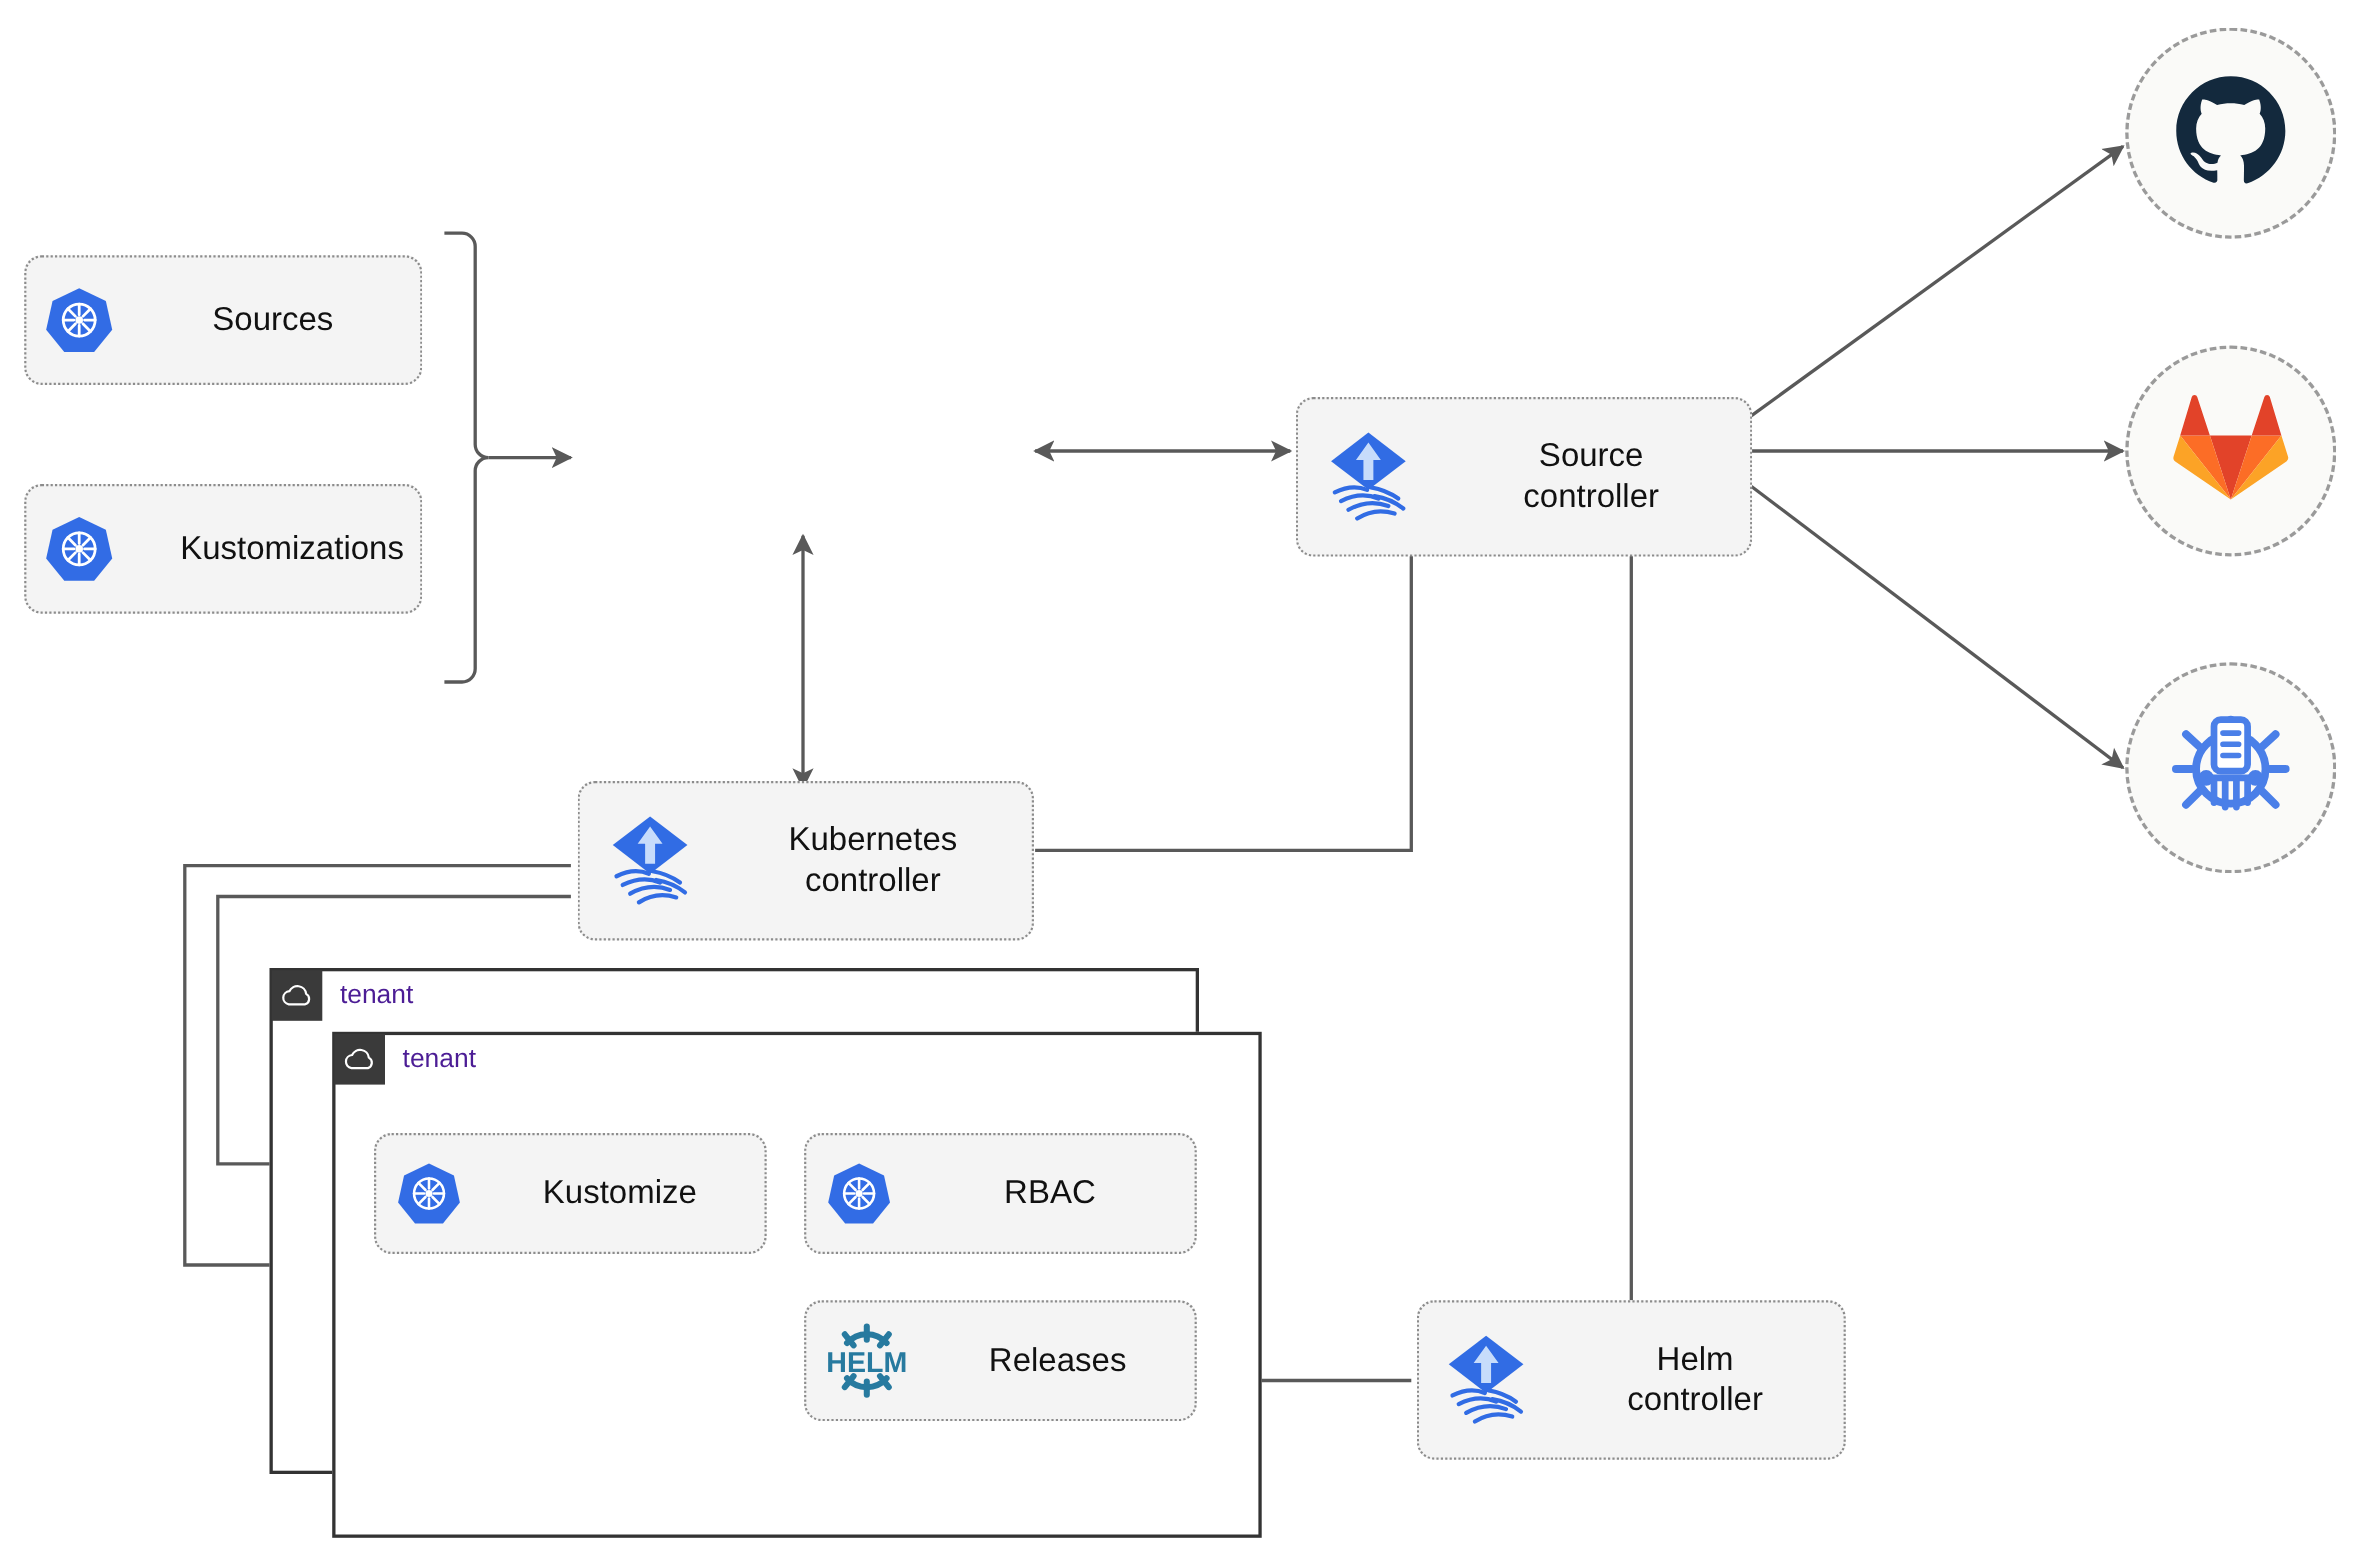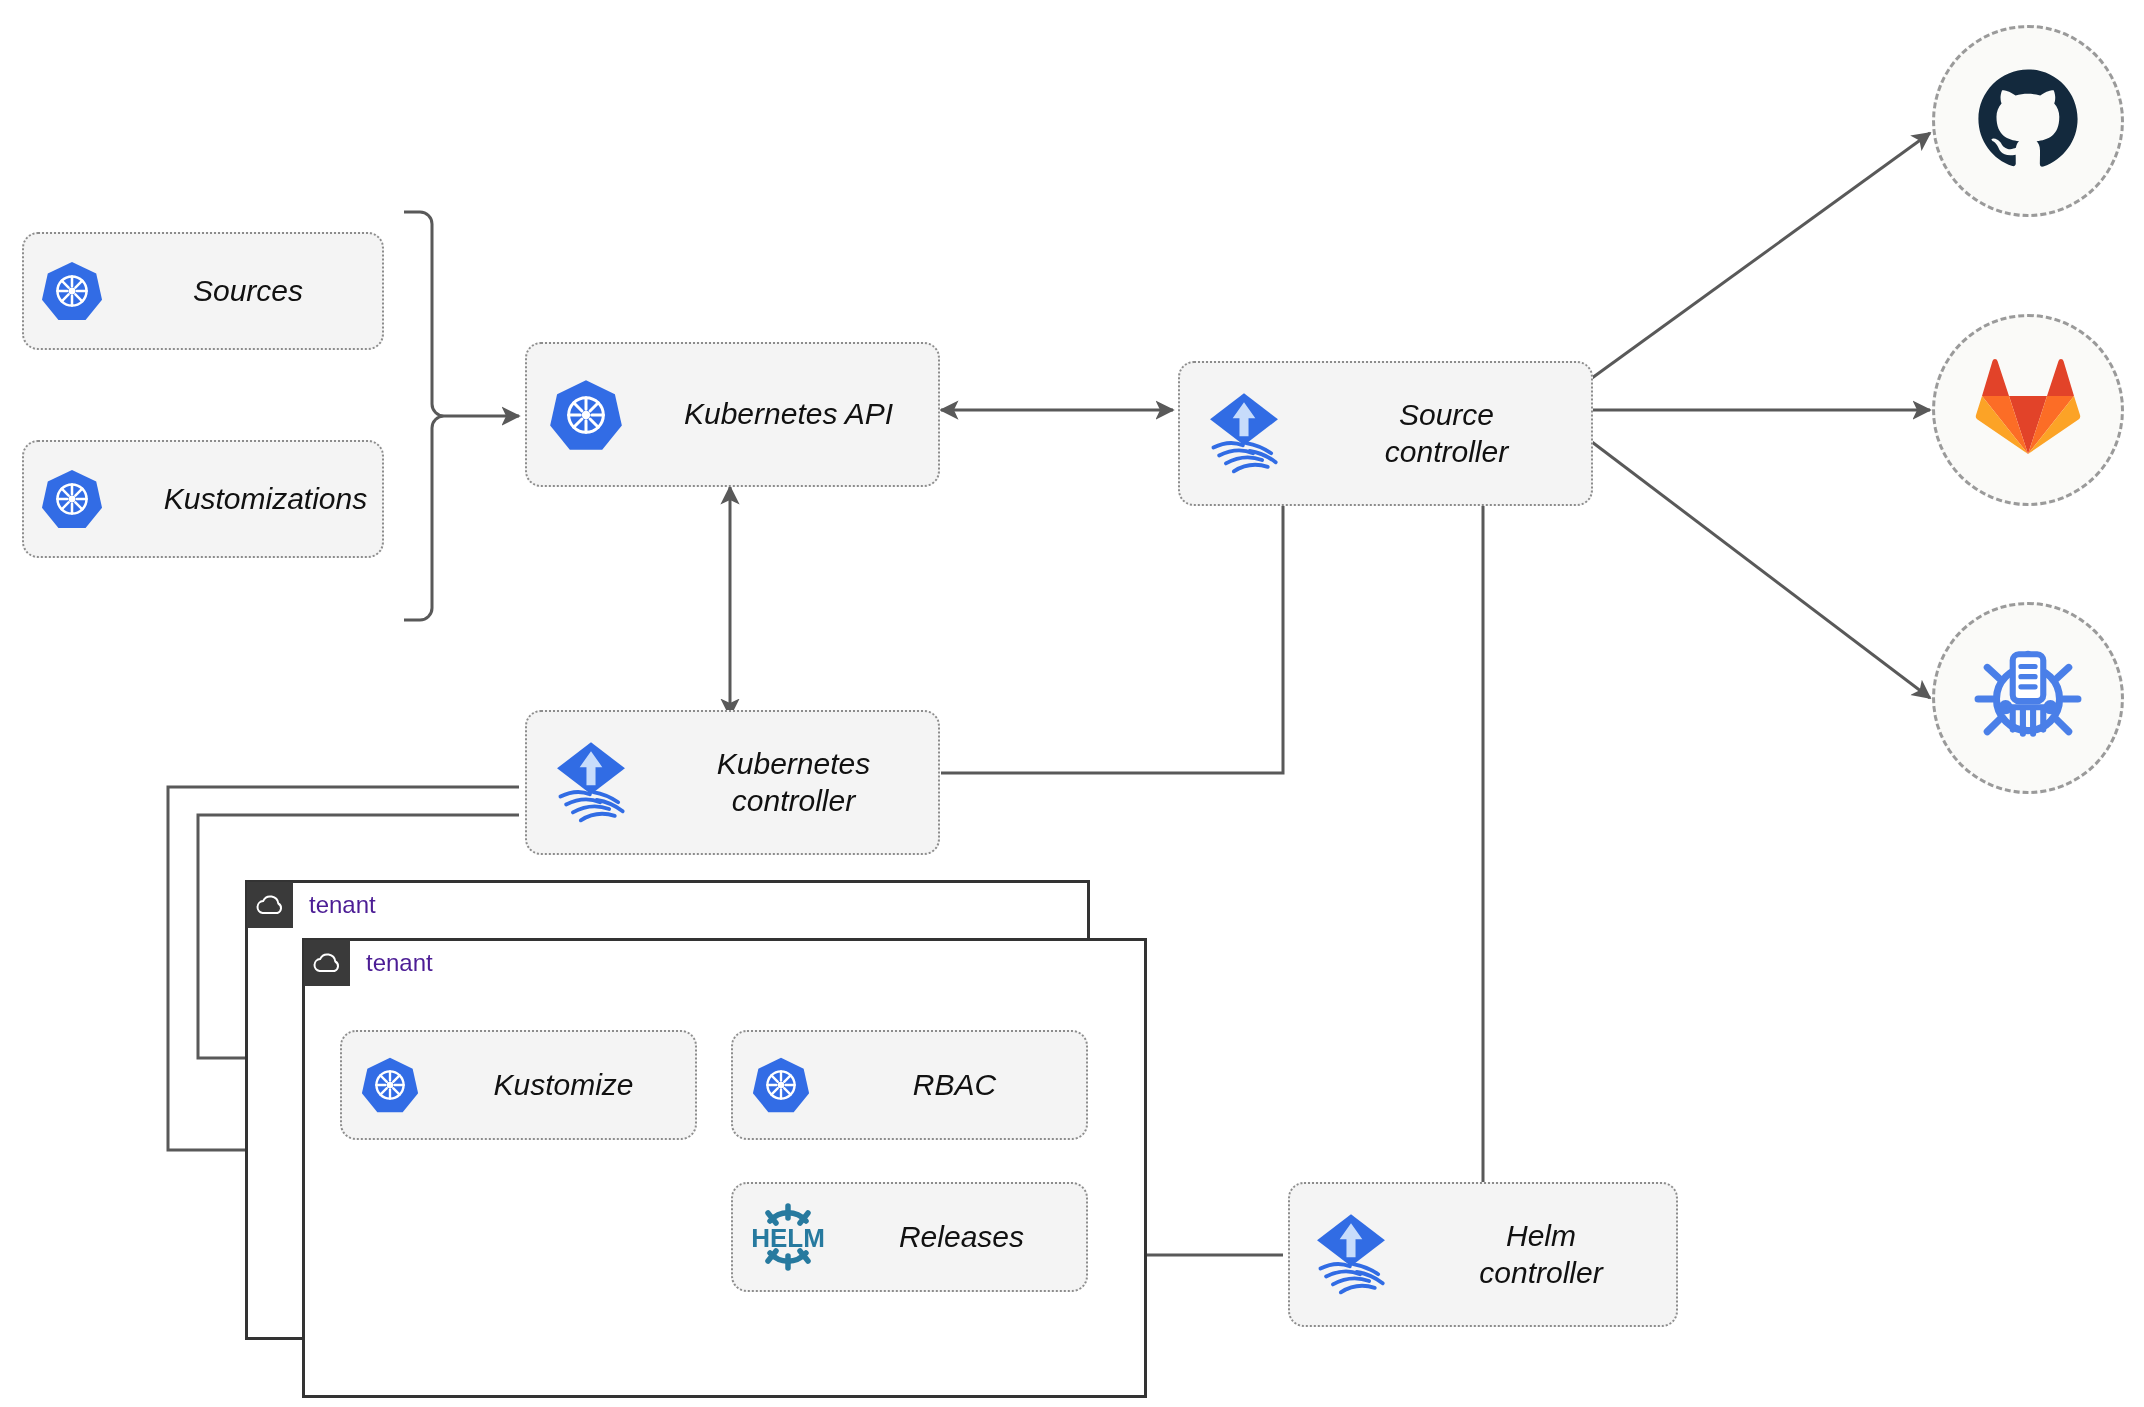--- a/index.html
+++ b/index.html
@@ -40,21 +40,20 @@
     justify-content: center;
   }
   .node .node-label {
     flex: 1 1 auto;
     text-align: center;
     color: #111111;
     font-size: 30px;
     line-height: 1.22;
     white-space: pre-line;
     padding-right: 6px;
-    font-style: italic;
   }
 
   
   .circle-node {
     position: absolute;
     box-sizing: border-box;
     border: 3px dashed #9a9a9a;
     border-radius: 50%;
     background: #fafaf8;
     display: flex;
@@ -182,35 +181,20 @@
           <circle cx="32" cy="32" r="3.6" fill="#ffffff" stroke="none"></circle>
           <path d="M32 17 V27 M32 37 V47 M17 32 H27 M37 32 H47
                    M21.4 21.4 L28.5 28.5 M35.5 35.5 L42.6 42.6
                    M42.6 21.4 L35.5 28.5 M28.5 35.5 L21.4 42.6"></path>
         </g>
       </svg>
     </span>
     <span class="node-label">Kustomizations</span>
   </div>
 
-  <div class="node" style="left:525px; top:342px; width:415px; height:145px;">
-    <span class="node-icon" style="width:118px;">
-      <svg width="74" height="74" viewBox="0 0 64 64">
-        <path d="M32 2 L57 14 L63 41 L46 62 L18 62 L1 41 L7 14 Z" fill="#326ce5"></path>
-        <g fill="none" stroke="#ffffff" stroke-width="2.6" stroke-linecap="round">
-          <circle cx="32" cy="32" r="15"></circle>
-          <circle cx="32" cy="32" r="3.6" fill="#ffffff" stroke="none"></circle>
-          <path d="M32 17 V27 M32 37 V47 M17 32 H27 M37 32 H47
-                   M21.4 21.4 L28.5 28.5 M35.5 35.5 L42.6 42.6
-                   M42.6 21.4 L35.5 28.5 M28.5 35.5 L21.4 42.6"></path>
-        </g>
-      </svg>
-    </span>
-    <span class="node-label">Kubernetes API</span>
-  </div>
 
   <div class="node" style="left:1178px; top:361px; width:415px; height:145px;justify-content:space-between;">
     <span class="node-icon" style="width:128px;">
       <svg width="82" height="86" viewBox="0 0 72 76">
         <path d="M36 2 L66 25 L36 48 L6 25 Z" fill="#316ce4"></path>
         <path d="M36 10 L46 24 L40 24 L40 40 L32 40 L32 24 L26 24 Z" fill="#c7dcfb"></path>
         <g stroke="#316ce4" stroke-width="3.4" fill="none" stroke-linecap="round">
           <path d="M9 50 q14 -7 26 -2"></path>
           <path d="M14 57 q16 -8 30 -2"></path>
           <path d="M20 64 q16 -9 32 -3"></path>

